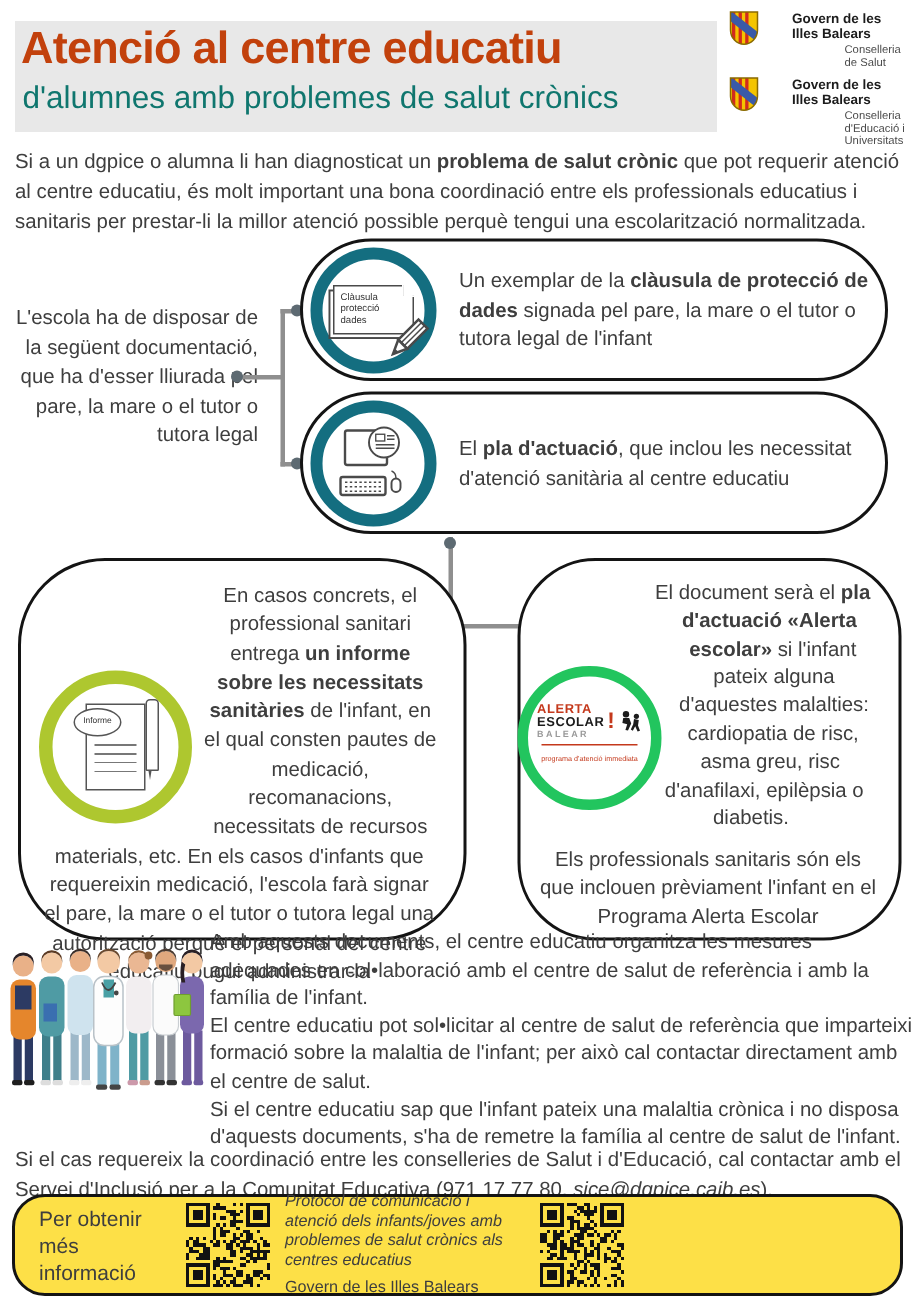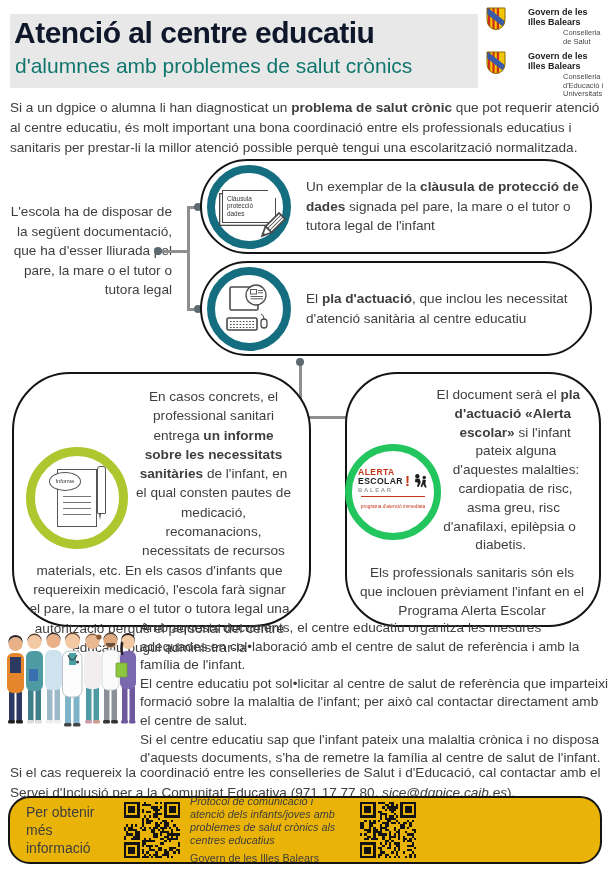--- a/index.html
+++ b/index.html
@@ -4,21 +4,21 @@
 <style>
   html,body{margin:0;padding:0;background:#fff;}
   .page{position:relative;width:610px;height:871px;background:#fff;overflow:hidden;
         font-family:"Liberation Sans",sans-serif;color:#3e3e3e;}
   .abs{position:absolute;}
   .b{font-weight:bold;}
   .it{font-style:italic;}
 
   
   .header-bg{left:10px;top:14px;width:468px;height:74px;background:#e8e8e8;}
-  .title{left:14px;top:16px;font-size:30px;font-weight:bold;color:#0f172a;letter-spacing:-0.5px;text-align:center;}
+  .title{left:14px;top:16px;font-size:30px;font-weight:bold;color:#c2410c;letter-spacing:-0.5px;text-align:center;}
   .subtitle{left:15px;top:54px;font-size:21px;color:#0f766e;}
   .logos{left:486px;top:7px;width:122px;display:flex;flex-direction:column;gap:5px;}
   .logo{display:flex;gap:22px;align-items:flex-start;}
   .logo svg{flex-shrink:0;}
   .logo-name{font-size:9px;font-weight:bold;line-height:10px;color:#1c1c1c;}
   .logo-dept{font-size:7.5px;line-height:8.5px;color:#4a4a4a;margin-top:2px;margin-left:35px;}
 
   
   .intro{left:10px;top:98px;width:594px;font-size:13.6px;line-height:20px;}
 
@@ -78,21 +78,21 @@
 
   
   .people{left:4px;top:629px;width:132px;height:101px;}
   .organise{left:140px;top:619px;width:468px;font-size:13.6px;line-height:18.6px;white-space:pre-line;}
 
   
   .contact{left:10px;top:763px;width:596px;font-size:13.6px;line-height:19.5px;}
 
   
   .footer-box{left:8px;top:796px;width:594px;height:68px;border:2.3px solid #141414;
-       border-radius:22px;box-sizing:border-box;display:flex;align-items:center;padding:0 8px;background:#eab308;}
+       border-radius:22px;box-sizing:border-box;display:flex;align-items:center;padding:0 8px;background:#fde047;}
   .footer-label{width:84px;margin-left:8px;font-size:14px;line-height:18px;}
   .qr{width:56px;height:56px;margin-left:14px;flex-shrink:0;}
   .qr svg{shape-rendering:crispEdges;}
   .cap{margin-left:10px;font-size:10.8px;line-height:13.2px;}
   .cap1{width:156px;}
   .cap2{width:122px;margin-left:12px;}
   .cap .src{font-style:normal;margin-top:5px;}
 </style>
 </head>
 <body>

